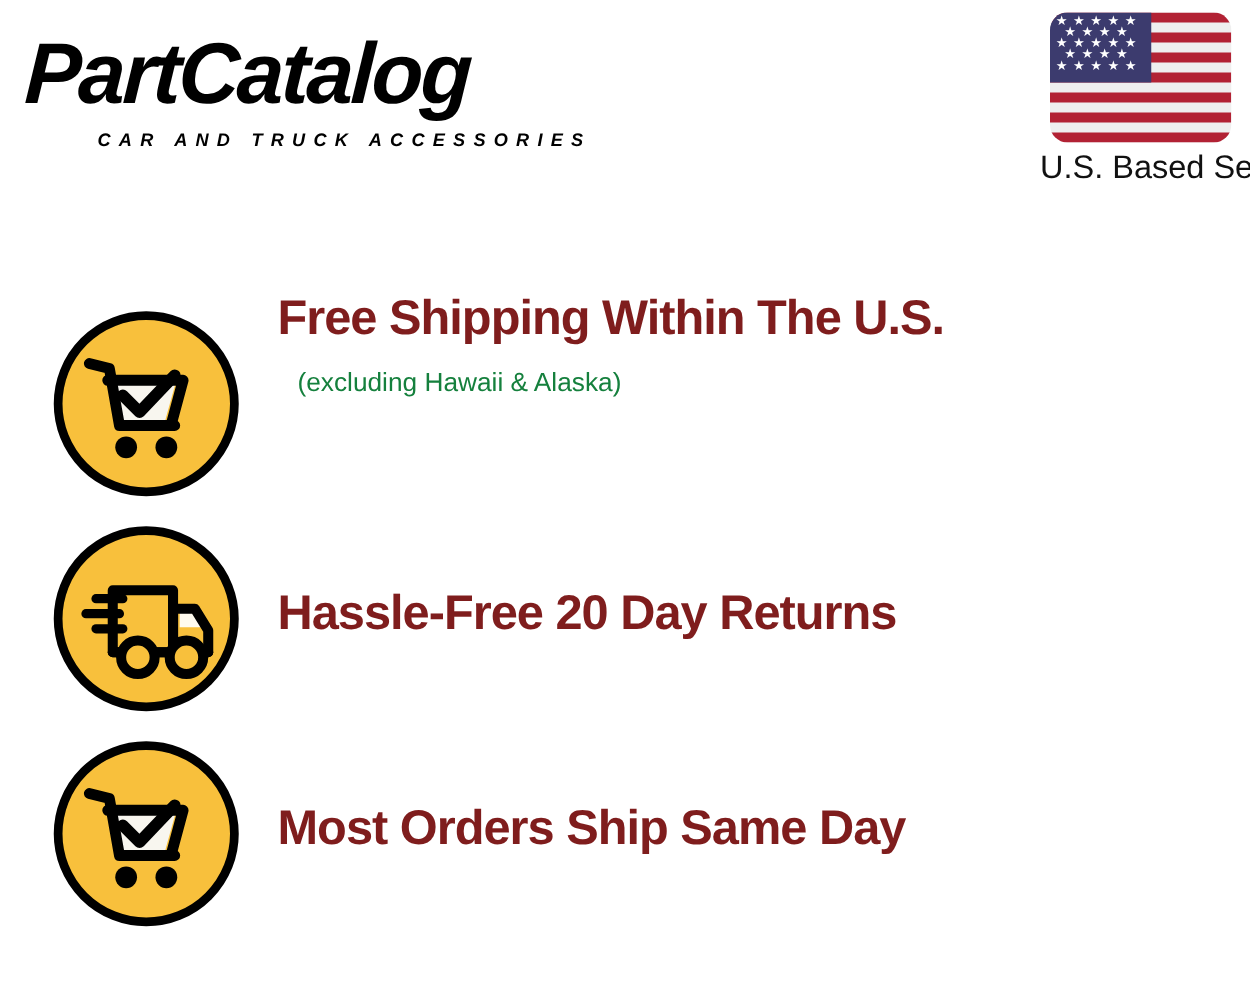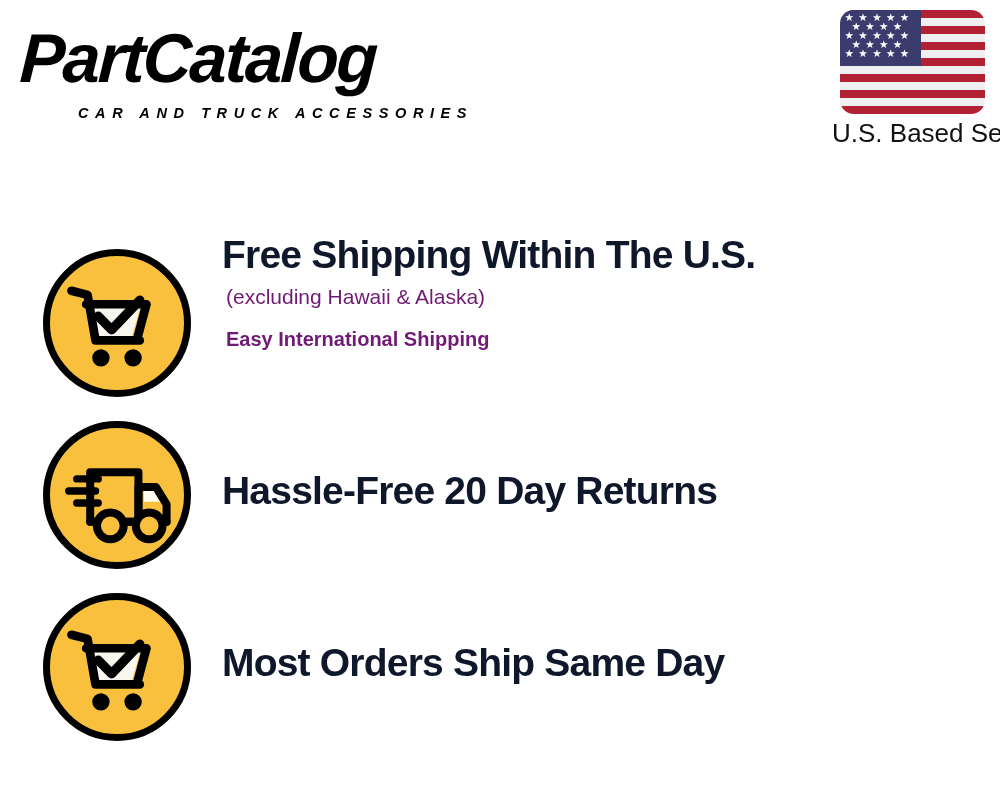--- a/index.html
+++ b/index.html
@@ -149,30 +149,30 @@
     position: absolute;
     left: 222px;
     top: 0;
     width: 760px;
   }
   .feature-title {
     font-size: 39px;
     font-weight: bold;
     line-height: 44px;
     letter-spacing: -0.8px;
-    color: #0f172a;
+    color: #7f1d1d;
     white-space: nowrap;
     margin: 0;
   }
   .feature-sub {
     font-size: 21px;
     font-weight: normal;
     line-height: 27px;
-    color: #701a75;
-    margin: 4px;
+    color: #15803d;
+    margin: 16px;
     white-space: nowrap;
   }
   .feature-sub.bold {
     font-weight: bold;
     font-size: 20px;
   }
 
   
   #feature-row-1 { top: 0; }
   #feature-row-1 .feature-icon-wrap { top: 24px; }
@@ -257,21 +257,20 @@
           <path d="M36,45 L46,55 L67,33" fill="none" stroke="#000" stroke-width="7" stroke-linecap="round" stroke-linejoin="round"></path>
           <circle cx="38" cy="76" r="6.5" fill="#000"></circle>
           <circle cx="62" cy="76" r="6.5" fill="#000"></circle>
         </svg>
       </div>
     </div>
     <div class="feature-text">
       <div class="feature-title">Free Shipping Within The U.S.</div>
       <div class="feature-sub">(excluding Hawaii &amp; Alaska)</div>
       <div class="sub-group-intl">
-        <div class="feature-sub bold">Easy International Shipping</div>
       </div>
     </div>
   </div>
 
   <div class="feature-row" id="feature-row-2">
     <div class="feature-icon-wrap">
       <div class="icon-circle">
         <svg width="134" height="134" viewBox="0 0 100 100">
           <path d="M20,38 L36,38" stroke="#000" stroke-width="5.5" stroke-linecap="round"></path>
           <path d="M14,47 L34,47" stroke="#000" stroke-width="5.5" stroke-linecap="round"></path>

